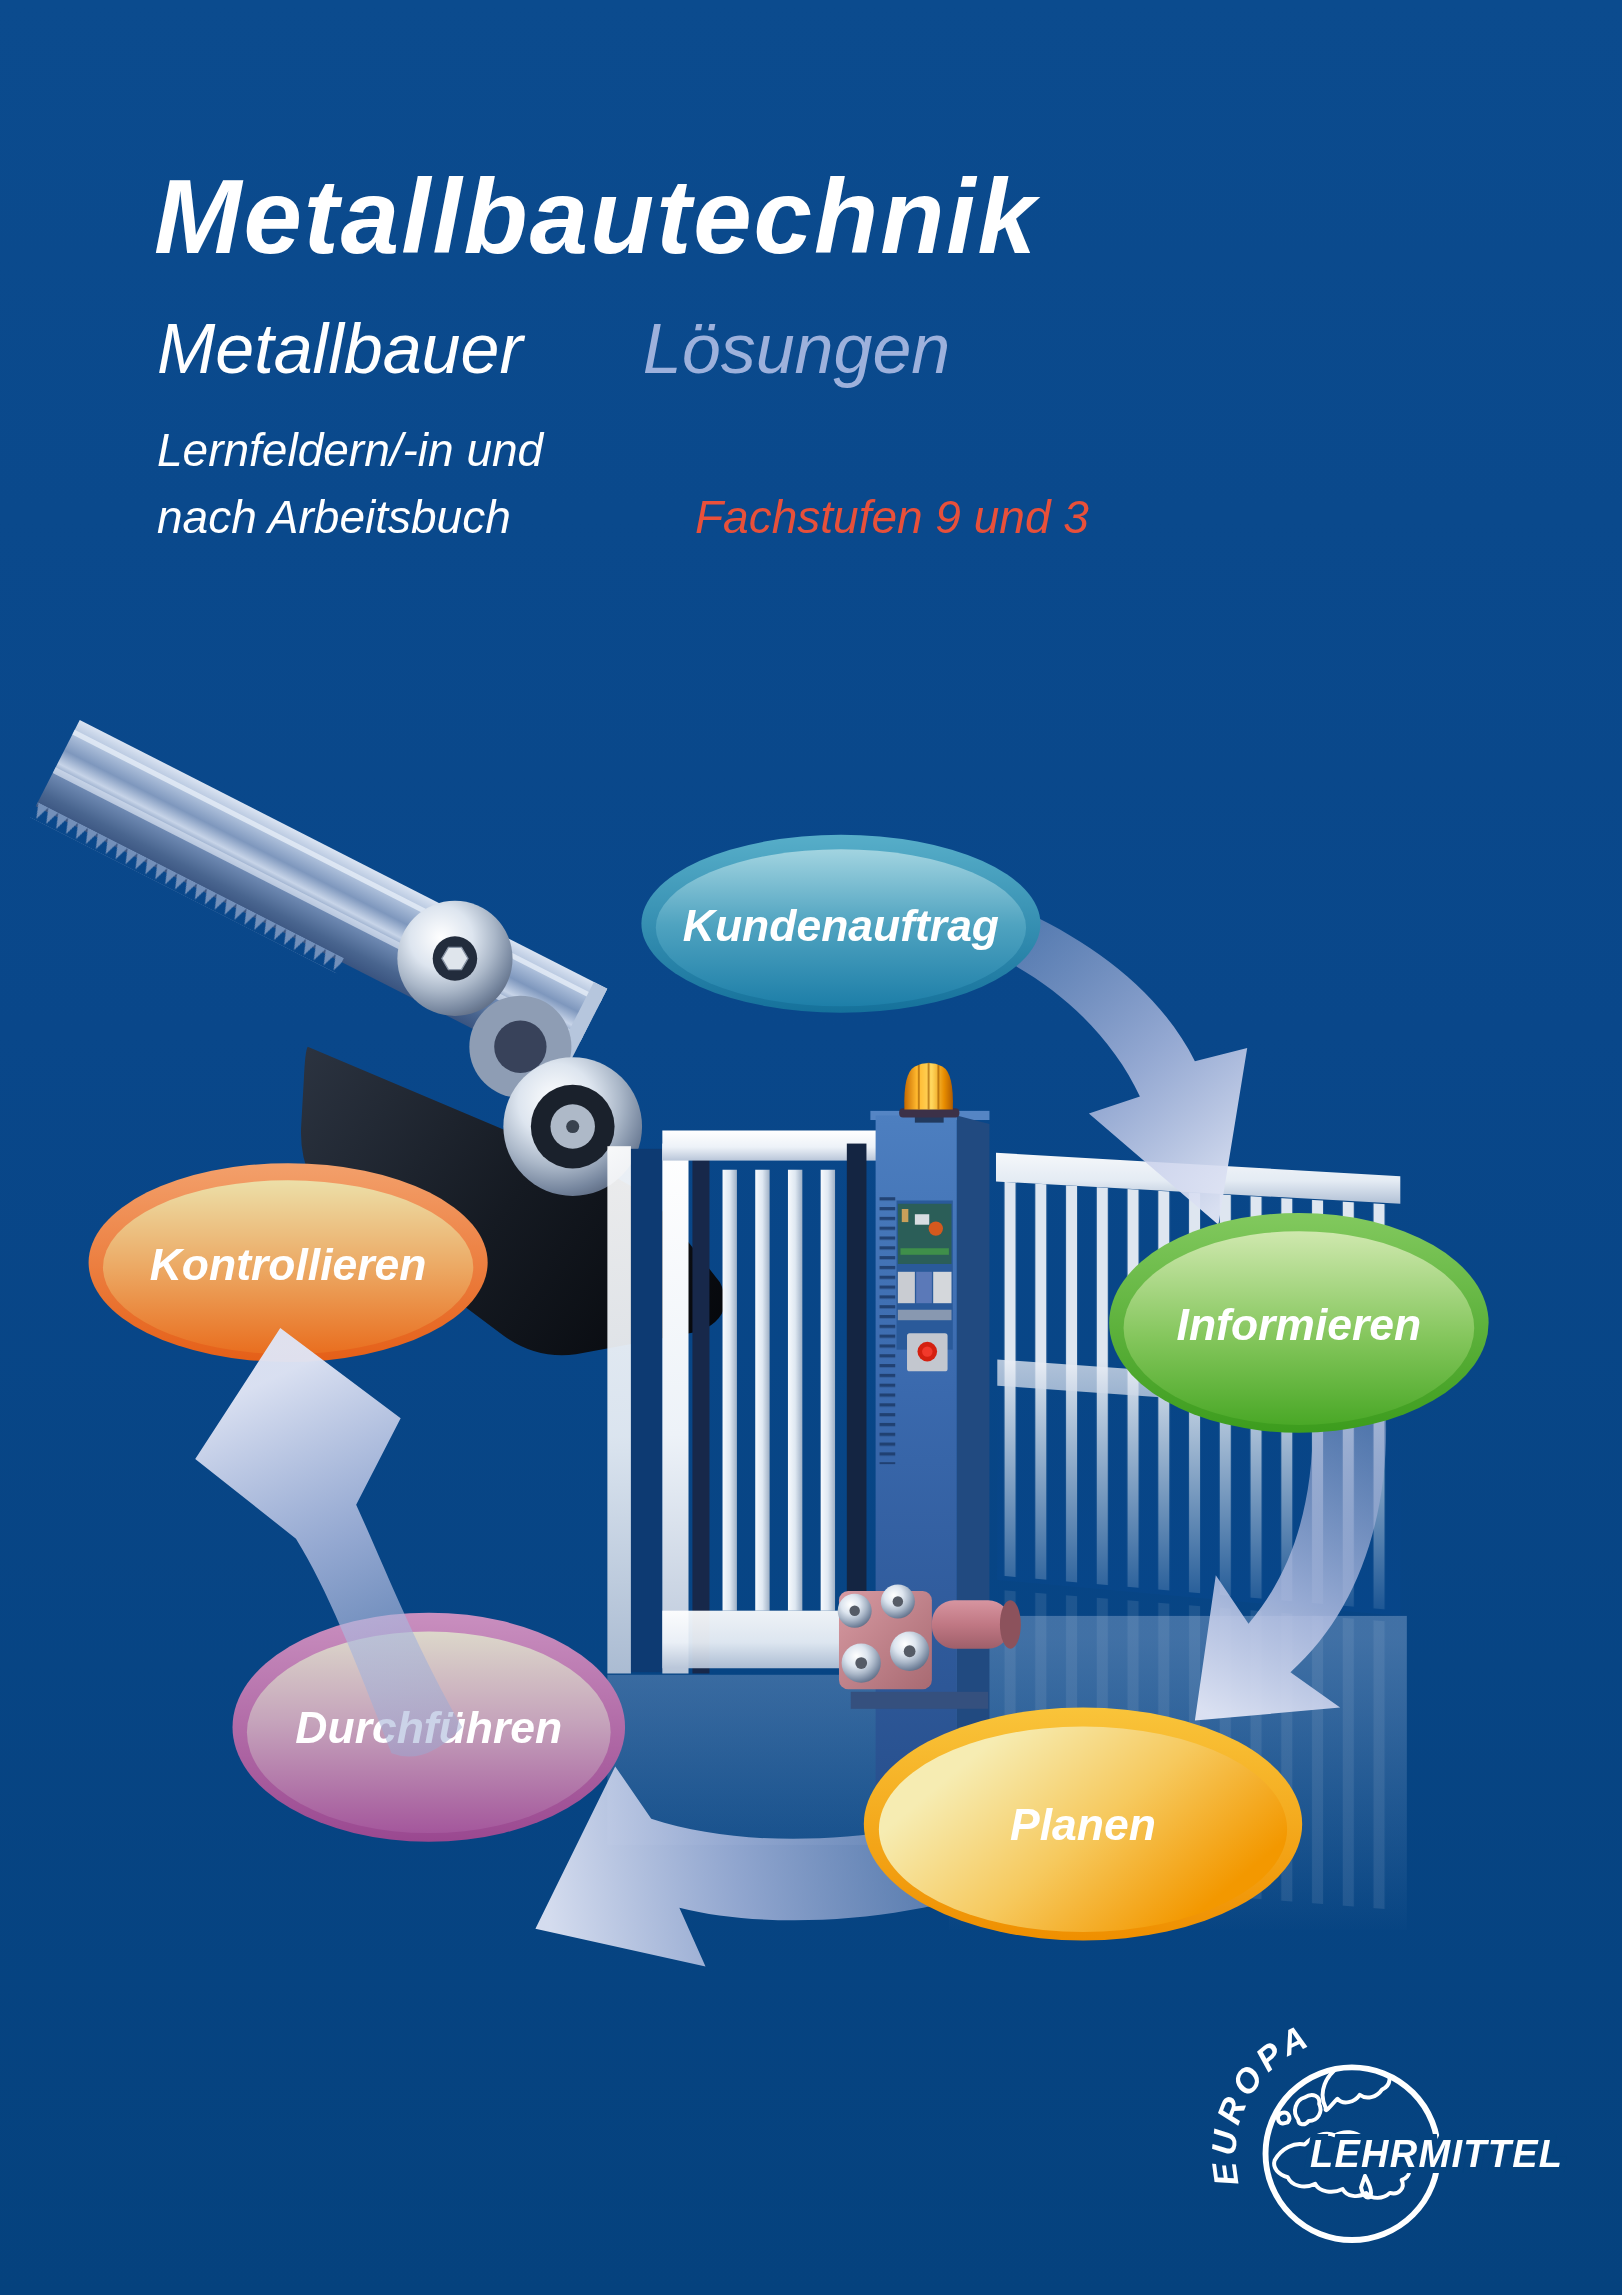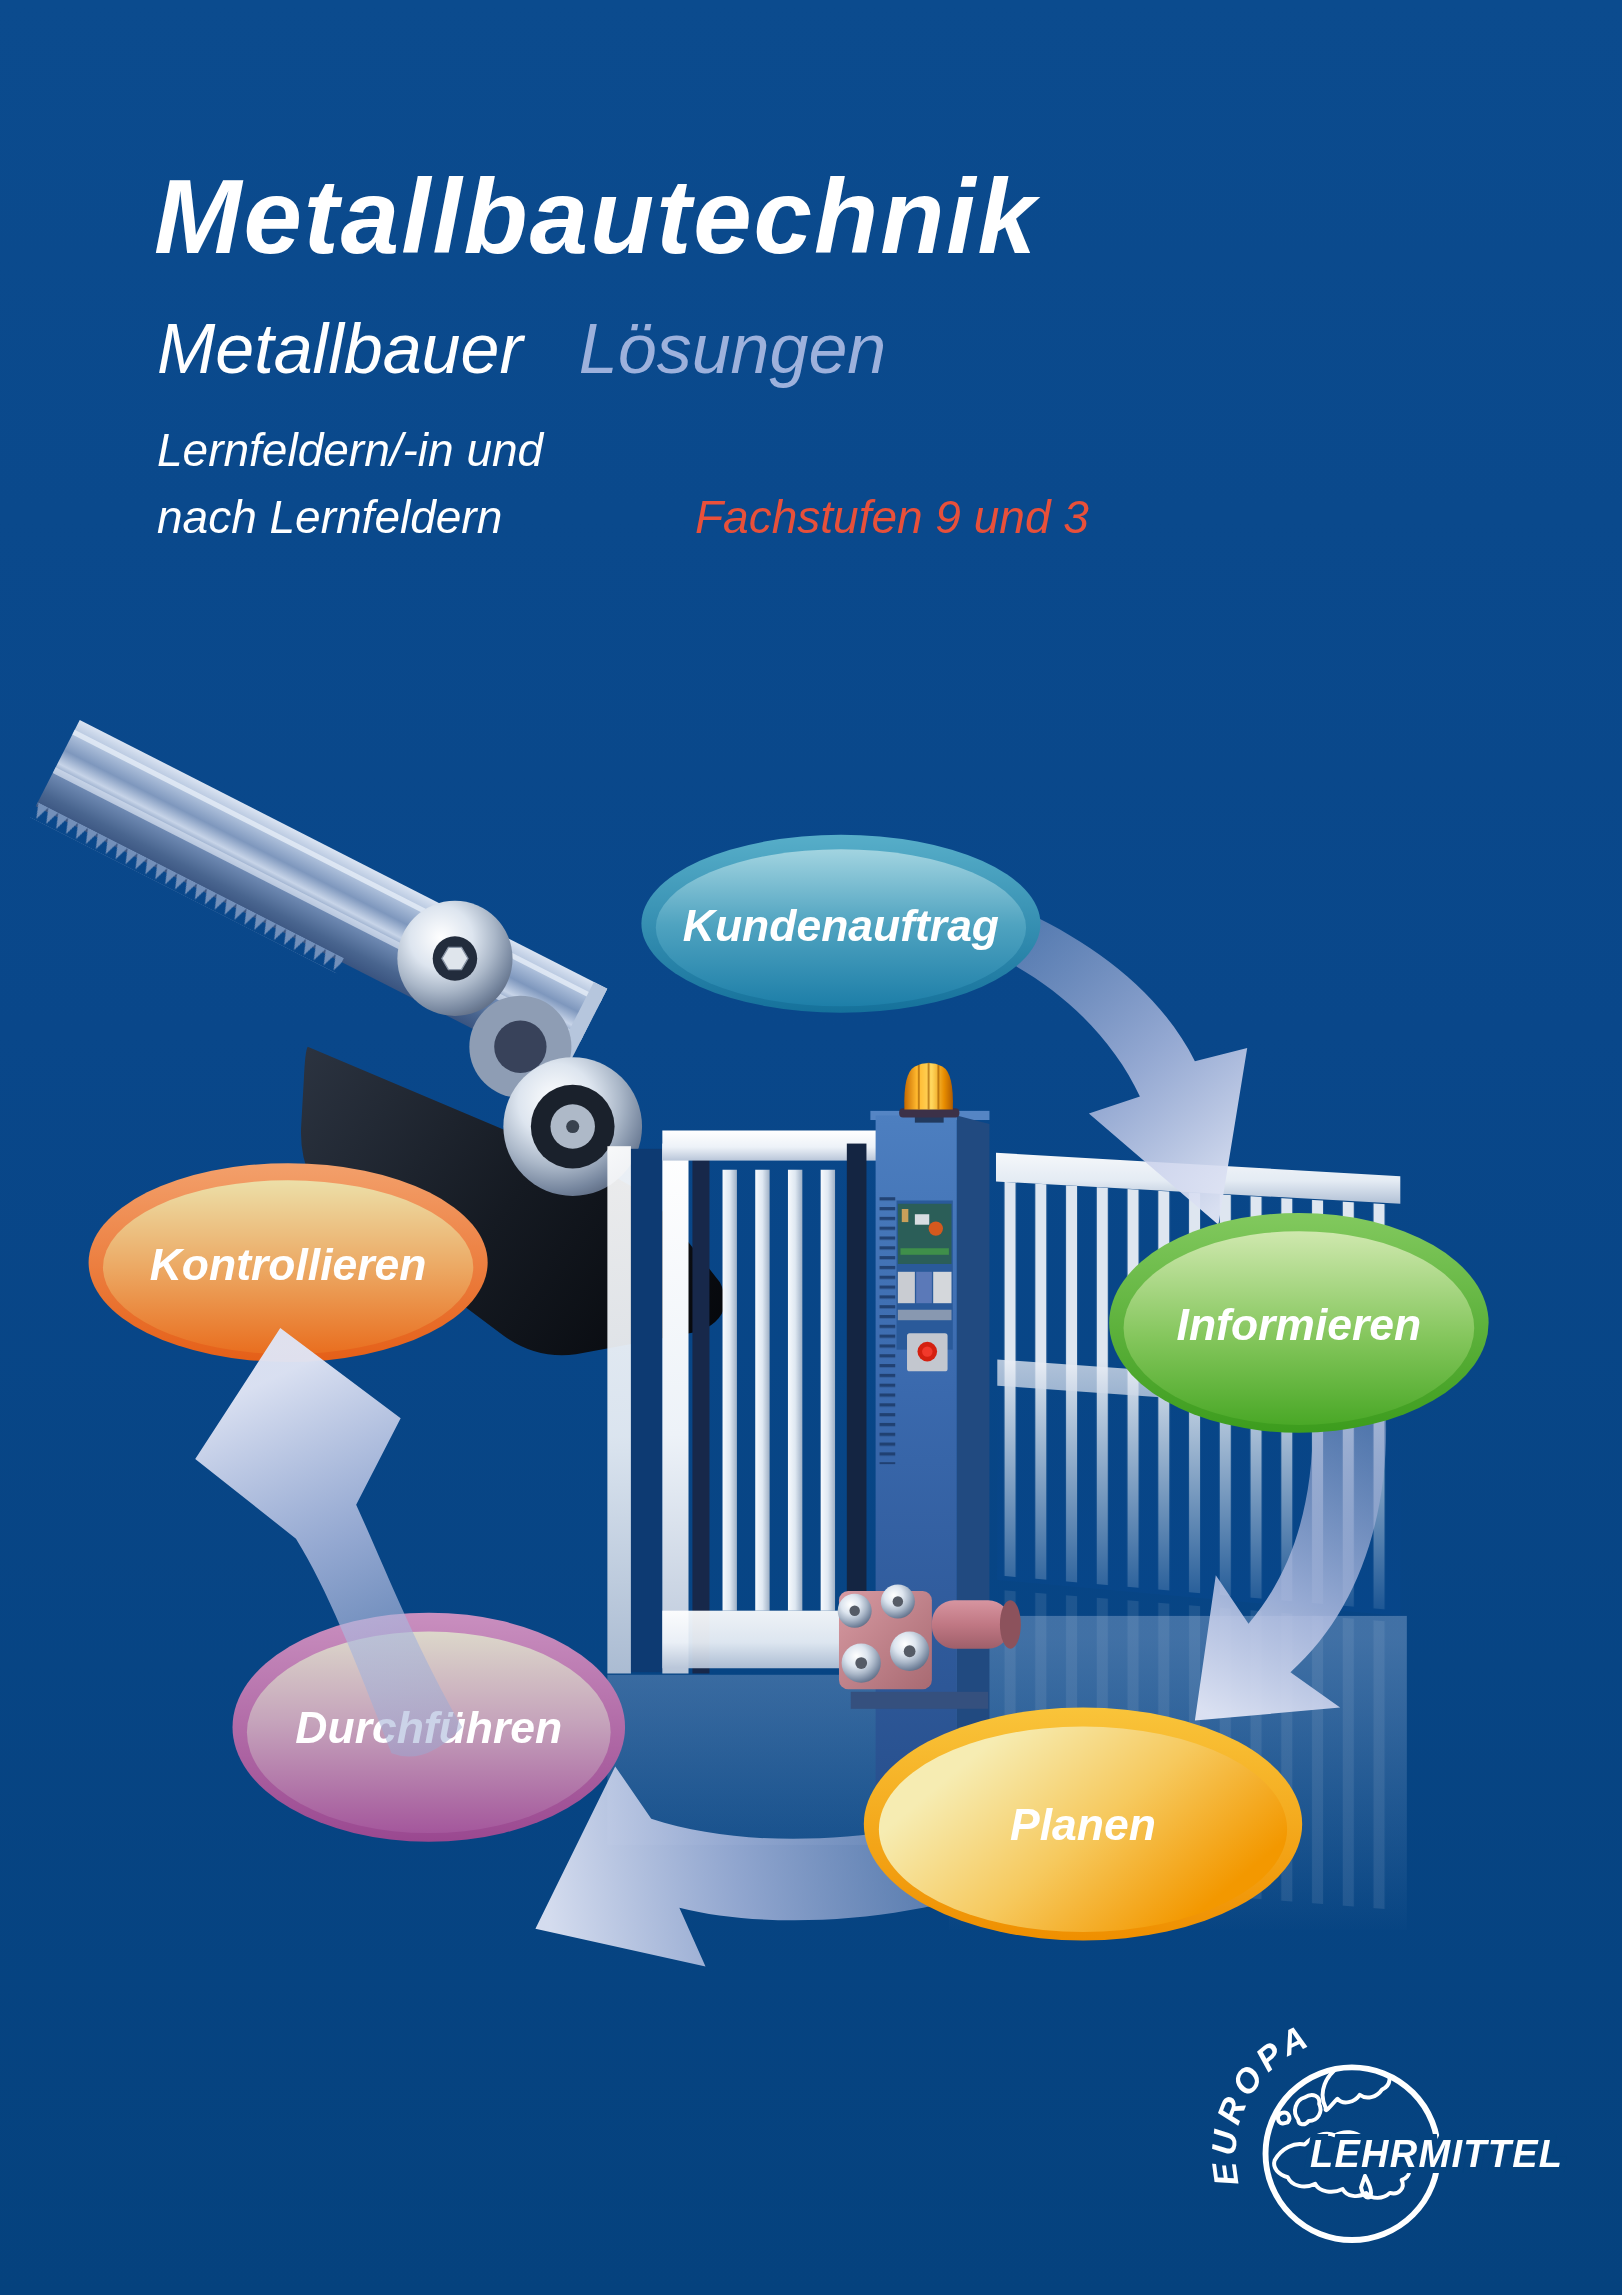--- a/index.html
+++ b/index.html
@@ -11,21 +11,21 @@
   }
   .art{position:absolute;left:0;top:0;width:1623px;height:2295px;}
   .title{
     position:absolute;left:154px;top:164px;margin:0;line-height:1;
     font-size:105px;font-weight:bold;color:#ffffff;letter-spacing:2px;white-space:nowrap;
   }
   .row2{
     position:absolute;left:157px;top:309px;line-height:1.15;
     font-size:70px;font-weight:400;color:#ffffff;white-space:nowrap;
   }
-  .row2 .edition{color:#9db1dc;margin-left:56px;}
+  .row2 .edition{color:#9db1dc;margin-left:120px;}
   .audience{
     position:absolute;left:157px;top:417px;
     font-size:46px;line-height:67px;color:#ffffff;white-space:nowrap;
   }
   .audience .line3{position:relative;}
   .level{position:absolute;left:538px;top:0;color:#e8503a;white-space:nowrap;}
   text{font-family:"Liberation Sans",sans-serif;}
   .node-label{fill:#ffffff;font-size:68px;font-weight:bold;text-anchor:middle;}
   .logo-arc{fill:#ffffff;font-size:52px;font-weight:bold;letter-spacing:8px;}
   .logo-main{fill:#ffffff;font-size:58px;font-weight:bold;letter-spacing:2px;
@@ -38,21 +38,21 @@
 
   <h1 class="title">Metallbautechnik</h1>
 
   <div class="row2">
     <span>Metallbauer</span><span class="edition">Lösungen</span>
   </div>
 
   <div class="audience">
     <div>Lernfeldern/-in und</div>
     <div class="line3">
-      <span>nach Lernfeldern</span>
+      <span>nach Arbeitsbuch</span>
       <span class="level">Fachstufen 9 und 3</span>
     </div>
   </div>
 
   <svg class="art" viewBox="0 0 2480 3508">
     <defs>
       <linearGradient id="railGrad" x1="0" y1="1115" x2="0" y2="1263" gradientUnits="userSpaceOnUse">
         <stop offset="0" stop-color="#dbe4f2"></stop>
           <stop offset=".18" stop-color="#aabdd9"></stop>
         <stop offset=".35" stop-color="#7e97bd"></stop>

